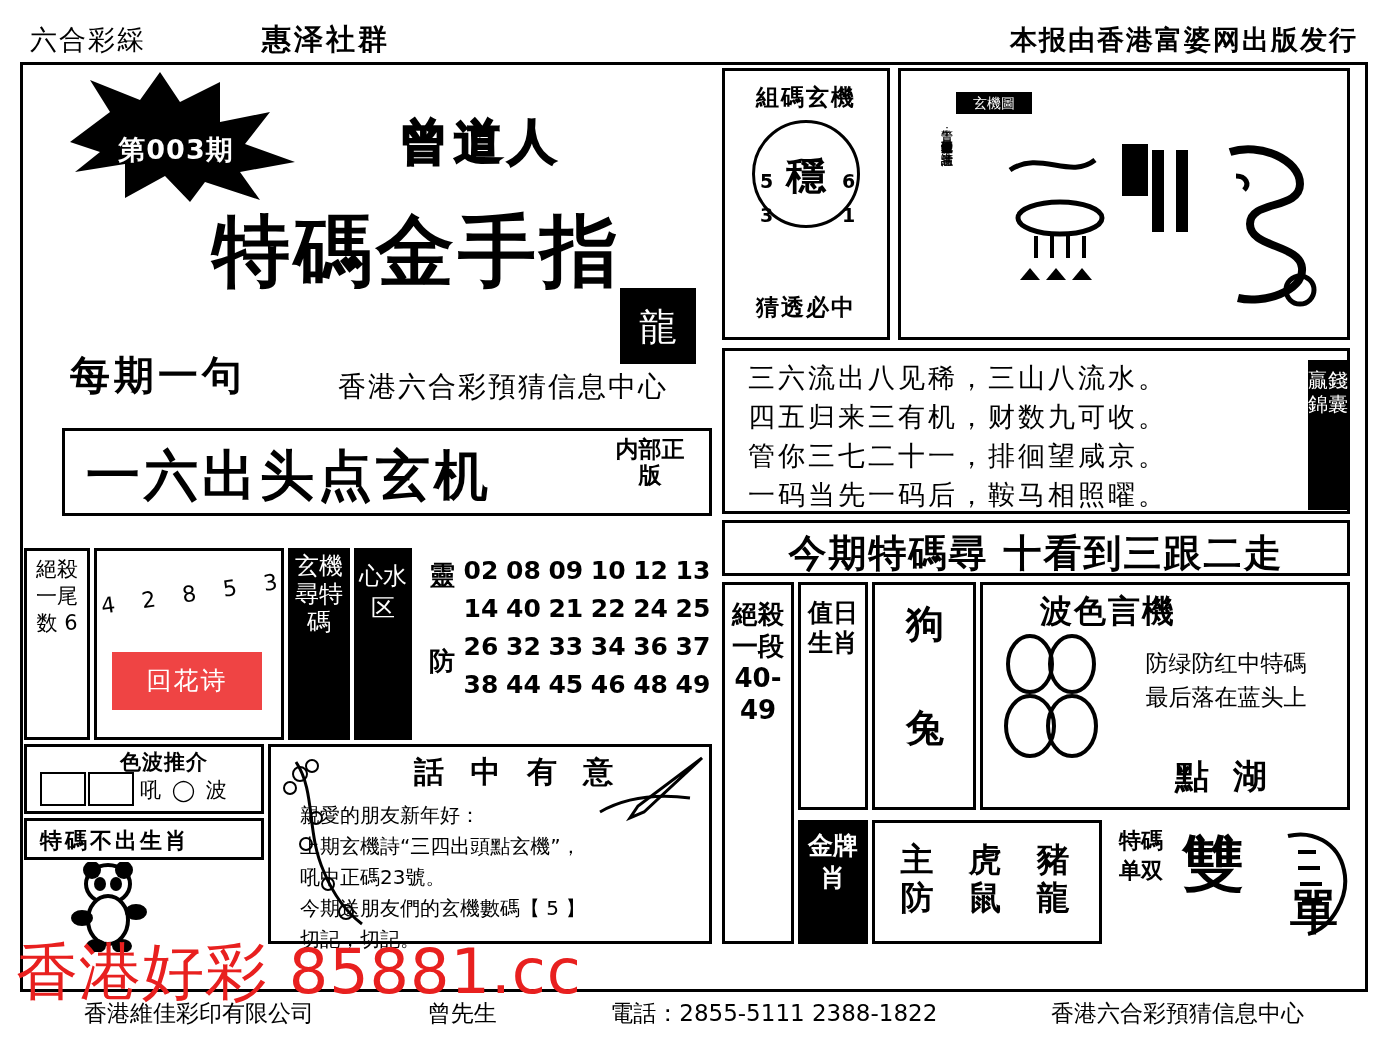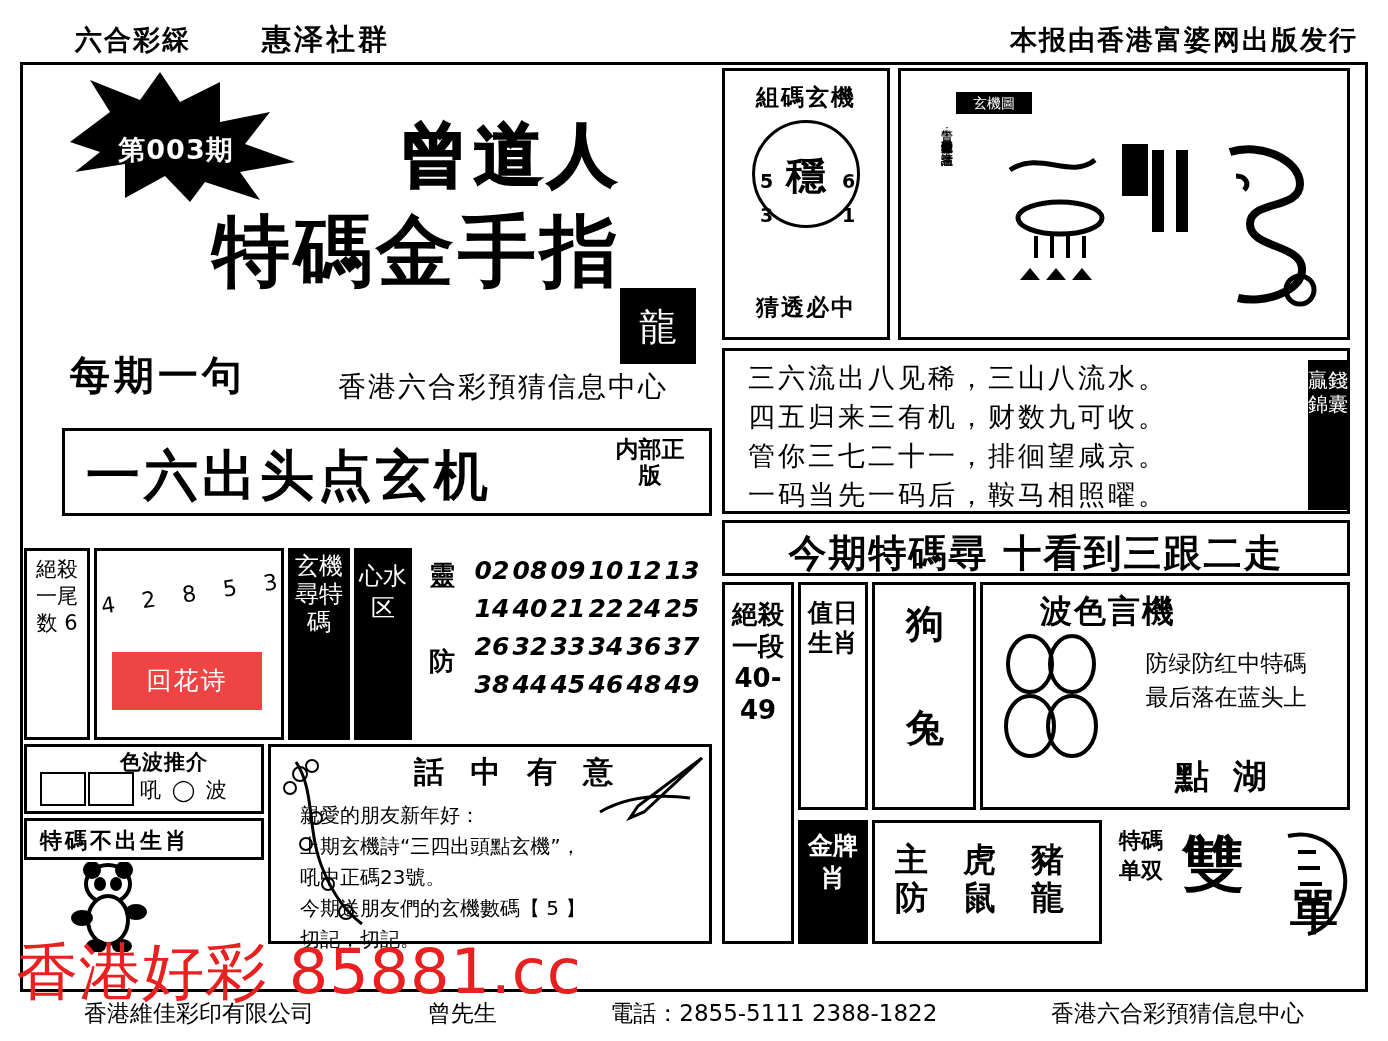--- a/index.html
+++ b/index.html
@@ -1,28 +1,28 @@
 <!DOCTYPE html>
 <html><head>
 <meta charset="utf-8">
 <style>
   html,body{margin:0;padding:0;background:#fff;}
   body{width:1388px;height:1041px;font-family:"DejaVu Sans","Liberation Sans",sans-serif;color:#000;overflow:hidden;position:relative;}
   .page{position:relative;width:1388px;height:1041px;}
   .abs{position:absolute;}
   
-  #topleft{left:30px;top:22px;font-size:27px;font-weight:bold;letter-spacing:2px;margin-left:45px;}
+  #topleft{left:30px;top:22px;font-size:27px;font-weight:normal;letter-spacing:2px;}
   #topleft2{left:262px;top:20px;font-size:29px;font-weight:bold;letter-spacing:3px;}
   #topright{right:30px;top:22px;font-size:27px;font-weight:bold;letter-spacing:2px;}
   
   #frame{left:20px;top:62px;width:1348px;height:930px;border:3px solid #000;box-sizing:border-box;}
   
   #starburst{left:70px;top:72px;width:230px;height:130px;}
   #issue{left:96px;top:132px;width:160px;font-size:27px;font-weight:bold;color:#fff;letter-spacing:1px;text-align:center;}
-  #title1{left:400px;top:110px;font-size:68px;font-weight:bold;letter-spacing:6px;-webkit-text-stroke:2px #000;}
+  #title1{left:400px;top:110px;font-size:48px;font-weight:bold;letter-spacing:6px;-webkit-text-stroke:2px #000;}
   #title2{left:212px;top:200px;font-size:78px;font-weight:bold;letter-spacing:4px;}
   #dragonbox{left:620px;top:288px;width:76px;height:76px;border:3px solid #000;box-sizing:border-box;background:#000;color:#fff;font-size:38px;text-align:center;line-height:72px;}
   #slogan{left:70px;top:348px;font-size:40px;font-weight:bold;letter-spacing:4px;}
   #center-name{left:338px;top:368px;font-size:28px;letter-spacing:2px;}
   #phrasebox{left:62px;top:428px;width:650px;height:88px;border:3px solid #000;box-sizing:border-box;}
   #phrase{left:86px;top:440px;font-size:54px;font-weight:bold;letter-spacing:4px;}
   #inner1{left:610px;top:436px;font-size:23px;font-weight:bold;line-height:26px;text-align:center;width:80px;}
   
   #zumabox{left:722px;top:68px;width:168px;height:272px;border:3px solid #000;box-sizing:border-box;}
   #zumatitle{left:740px;top:82px;width:132px;font-size:23px;font-weight:bold;text-align:center;letter-spacing:2px;}
@@ -44,21 +44,21 @@
   
   #jueshabox{left:24px;top:548px;width:66px;height:192px;border:3px solid #000;box-sizing:border-box;}
   #juesha{left:34px;top:556px;width:46px;font-size:21px;line-height:27px;text-align:center;}
   #huibox{left:94px;top:548px;width:190px;height:192px;border:3px solid #000;box-sizing:border-box;}
   #xuanjibox{left:288px;top:548px;width:62px;height:192px;border:3px solid #000;box-sizing:border-box;background:#000;}
   #xuanji{left:292px;top:552px;width:54px;font-size:24px;color:#fff;text-align:center;line-height:28px;}
   #xinbox{left:354px;top:548px;width:58px;height:192px;border:3px solid #000;box-sizing:border-box;background:#000;}
   #xin{left:358px;top:560px;width:50px;font-size:24px;color:#fff;text-align:center;line-height:32px;}
   #lingbox{left:416px;top:548px;width:52px;height:192px;}
   #numgrid{left:462px;top:556px;width:250px;}
-  .nrow{display:flex;justify-content:center;width:250px;margin-bottom:9px;font-style:italic;}
+  .nrow{display:flex;justify-content:space-between;width:250px;margin-bottom:9px;}
   .nrow span{font-size:25px;font-weight:bold;width:38px;text-align:center;}
   
   #jsydbox{left:722px;top:582px;width:72px;height:362px;border:3px solid #000;box-sizing:border-box;}
   #jsyd{left:732px;top:598px;width:52px;font-size:26px;text-align:center;line-height:32px;font-weight:bold;}
   
   #zrsxbox{left:798px;top:582px;width:70px;height:228px;border:3px solid #000;box-sizing:border-box;}
   #zrsx{left:806px;top:598px;width:54px;font-size:25px;text-align:center;line-height:30px;font-weight:bold;}
   #animbox{left:872px;top:582px;width:104px;height:228px;border:3px solid #000;box-sizing:border-box;}
   .animstar{position:absolute;width:96px;text-align:center;font-size:38px;font-weight:bold;}
   
@@ -75,21 +75,21 @@
   #temabox{left:24px;top:818px;width:240px;height:42px;border:3px solid #000;box-sizing:border-box;}
   #tema{left:40px;top:826px;font-size:22px;font-weight:bold;letter-spacing:3px;}
   
   #huabox{left:268px;top:744px;width:444px;height:200px;border:3px solid #000;box-sizing:border-box;}
   #huatitle{left:414px;top:752px;font-size:30px;font-weight:bold;letter-spacing:8px;}
   #hualetter{left:300px;top:800px;width:400px;font-size:20px;line-height:31px;}
   
   #jpbox{left:798px;top:820px;width:70px;height:124px;border:3px solid #000;box-sizing:border-box;background:#000;}
   #jp{left:806px;top:830px;width:54px;color:#fff;font-size:25px;text-align:center;line-height:32px;font-weight:bold;}
   #zhuzbox{left:872px;top:820px;width:230px;height:124px;border:3px solid #000;box-sizing:border-box;}
-  .zhuz{position:absolute;font-size:33px;font-weight:bold;text-align:left;width:44px;line-height:38px;}
+  .zhuz{position:absolute;font-size:33px;font-weight:bold;text-align:center;width:44px;line-height:38px;}
   #temadsbox{left:1106px;top:820px;width:70px;height:124px;}
   #temads{left:1110px;top:826px;width:62px;font-size:22px;text-align:center;line-height:30px;font-weight:bold;}
   #shuangbox{left:1180px;top:820px;width:170px;height:124px;}
   #shuang{left:1182px;top:822px;font-size:62px;font-weight:bold;}
   #dan{left:1290px;top:880px;font-size:48px;font-weight:bold;}
   
   #redtext{left:16px;top:930px;font-size:62px;font-weight:normal;color:#e8201f;letter-spacing:1px;font-family:"DejaVu Sans","Liberation Sans",sans-serif;}
   
   #footer{left:84px;top:998px;width:1220px;font-size:23px;display:flex;justify-content:space-between;}
   .fitem{white-space:nowrap;}

